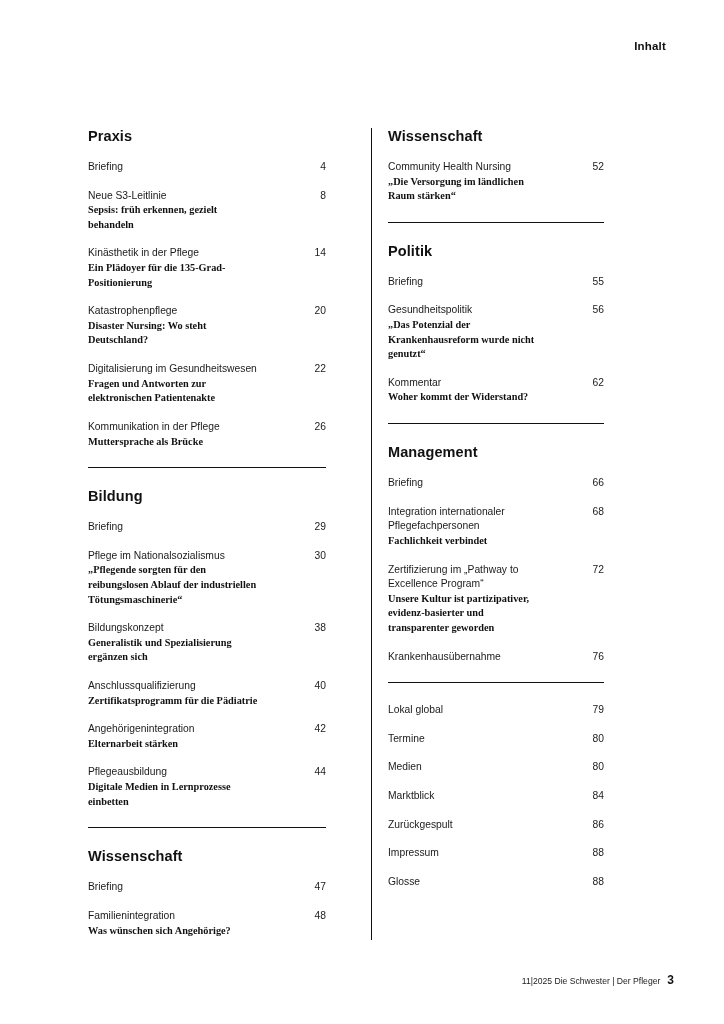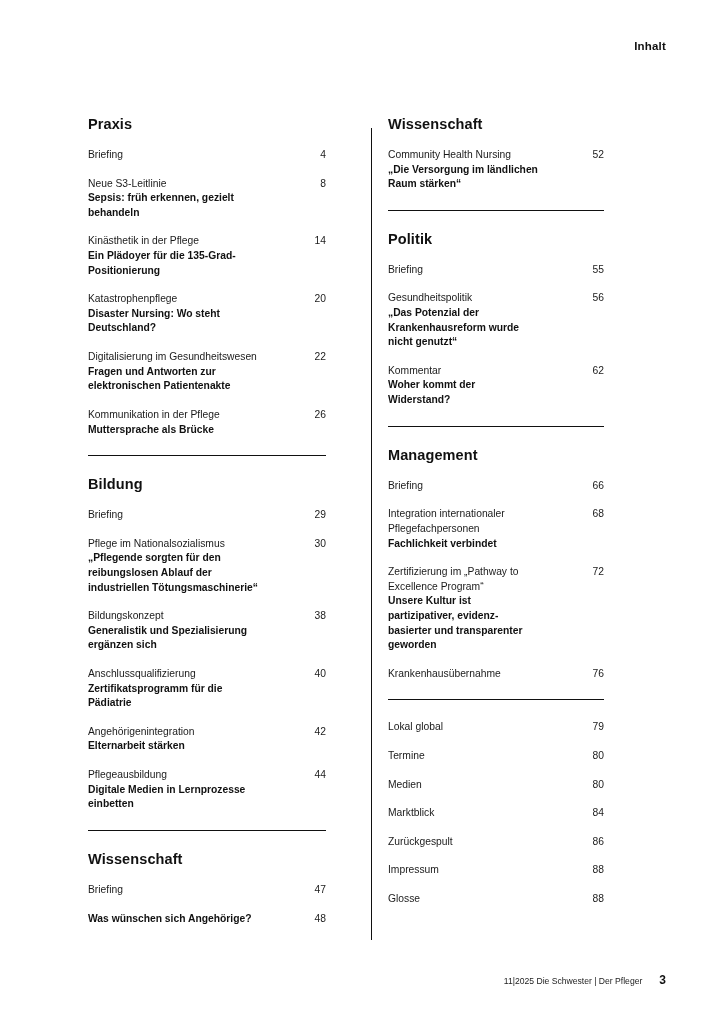--- a/index.html
+++ b/index.html
@@ -25,21 +25,21 @@
     position: absolute;
     top: 40px;
     right: 58px;
     font-size: 11.5px;
     font-weight: bold;
     letter-spacing: 0.2px;
     color: #111;
   }
   .columns {
     position: absolute;
-    top: 116px;
+    top: 128px;
     left: 88px;
     width: 560px;
     display: flex;
     gap: 0;
   }
   .col {
     width: 258px;
     box-sizing: border-box;
   }
   .col-left { padding-right: 20px; }
@@ -73,43 +73,44 @@
     padding-right: 8px;
   }
   .entry-title {
     color: #1a1a1a;
     display: block;
   }
   .entry-sub {
     display: block;
     font-weight: bold;
     color: #111;
+    font-family: Liberation Serif, serif;
   }
   .entry-page {
     flex: 0 0 auto;
     width: 22px;
     text-align: right;
     font-size: 10.3px;
     color: #1a1a1a;
   }
   .rule {
     border: 0;
     border-top: 1px solid #111;
     margin: 18px 0 20px 0;
     width: 100%;
   }
   .footer {
     position: absolute;
     bottom: 37px;
-    right: 58px;
+    right: 50px;
     font-size: 8.6px;
     color: #222;
     display: flex;
     align-items: baseline;
-    gap: 17px;
+    gap: 7px;
   }
   .footer .pagenum {
     font-size: 12px;
     font-weight: bold;
     color: #111;
   }
 </style>
 </head>
 <body>
 
@@ -229,20 +230,21 @@
 
       <div class="entry">
         <div class="entry-text">
           <span class="entry-title">Briefing</span>
         </div>
         <div class="entry-page">47</div>
       </div>
 
       <div class="entry">
         <div class="entry-text">
+          <span class="entry-title">Familienintegration</span>
           <span class="entry-sub">Was wünschen sich Angehörige?</span>
         </div>
         <div class="entry-page">48</div>
       </div>
 
     </div>
 
     <div class="col col-right">
 
       <div class="section-title">Wissenschaft</div>

